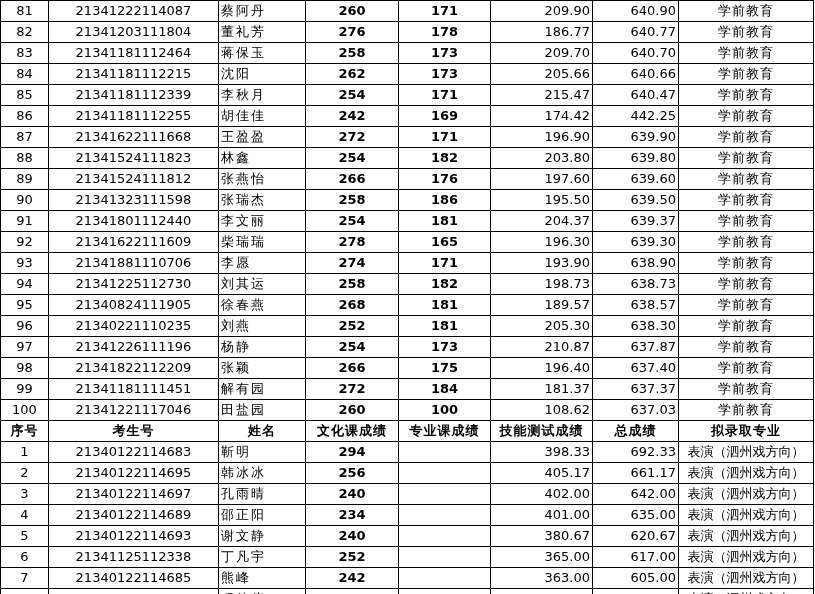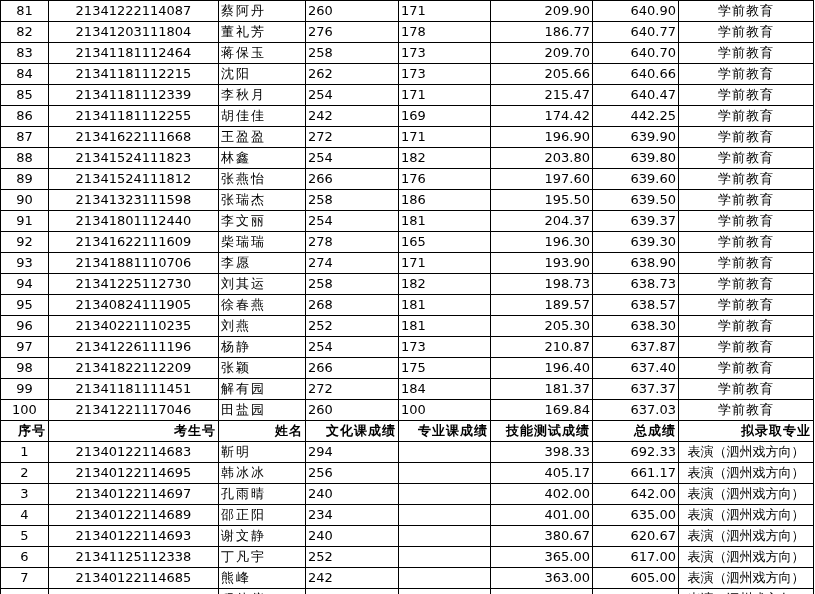--- a/index.html
+++ b/index.html
@@ -35,26 +35,26 @@
   col.c2 { width: 87px; }
   col.c3 { width: 93px; }
   col.c4 { width: 92px; }
   col.c5 { width: 102px; }
   col.c6 { width: 86px; }
   col.c7 { width: 135px; }
 
   .num    { text-align: center; }
   .examno { text-align: center; letter-spacing: 0px; }
   .name   { letter-spacing: 2px; }
-  .score  { text-align: left; }
+  .score  { text-align: center; font-weight: bold; }
   .scorer { text-align: right; padding-right: 10px; }
   .major  { text-align: center; letter-spacing: 1px; }
   .major-l{ text-align: center; padding-left: 6px; }
   .hdr {
-    text-align: right;
+    text-align: center;
     font-weight: bold;
     letter-spacing: 1px;
     margin-top: 48px;
   }
   .empty { }
 </style>
 </head>
 <body>
 
 <table class="score-table">
@@ -258,21 +258,21 @@
         <td class="scorer">181.37</td>
         <td class="scorer">637.37</td>
         <td class="major">学前教育</td>
       </tr>
       <tr>
         <td class="num">100</td>
         <td class="examno">21341221117046</td>
         <td class="name">田盐园</td>
         <td class="score">260</td>
         <td class="score">100</td>
-        <td class="scorer">169.84</td>
+        <td class="scorer">108.62</td>
         <td class="scorer">637.03</td>
         <td class="major">学前教育</td>
       </tr>
       <tr>
         <td class="hdr">序号</td>
         <td class="hdr">考生号</td>
         <td class="hdr">姓名</td>
         <td class="hdr">文化课成绩</td>
         <td class="hdr">专业课成绩</td>
         <td class="hdr">技能测试成绩</td>

